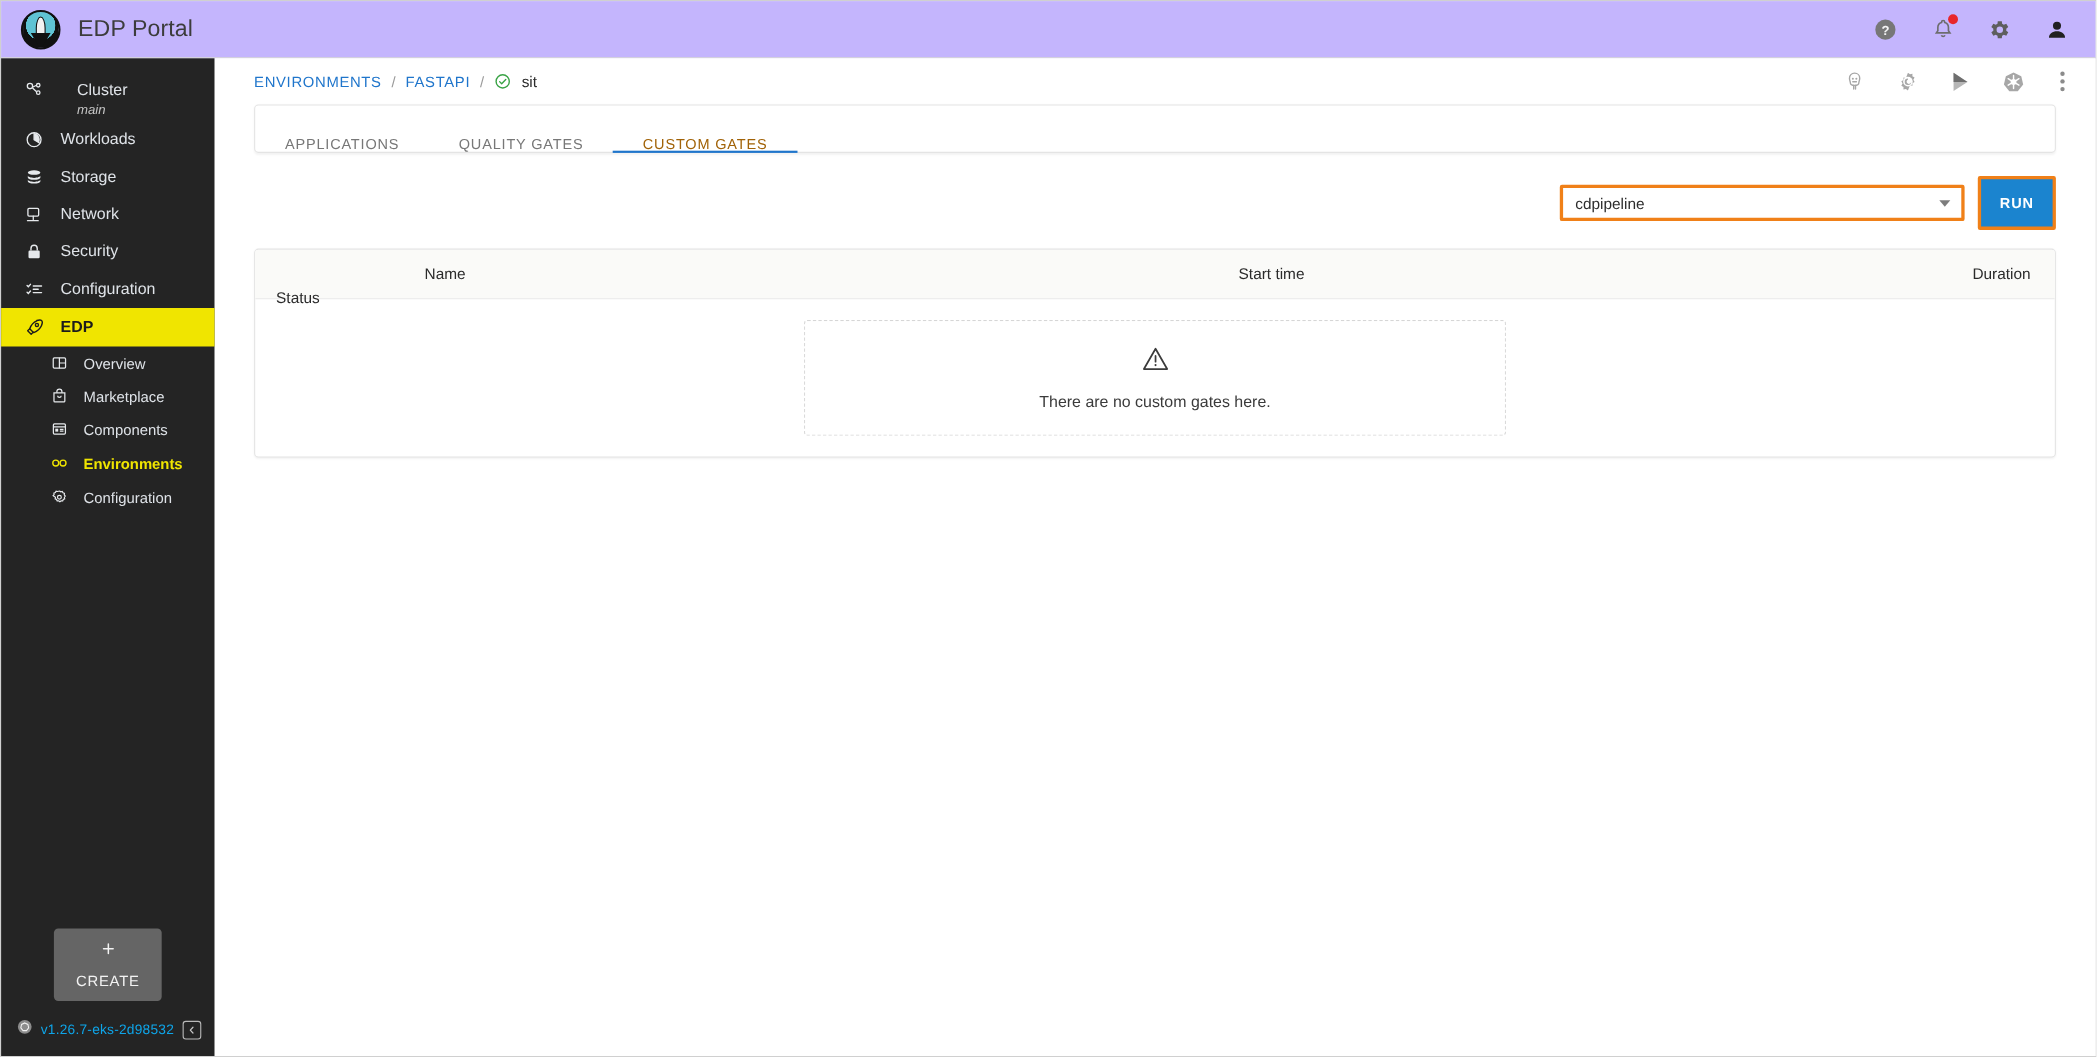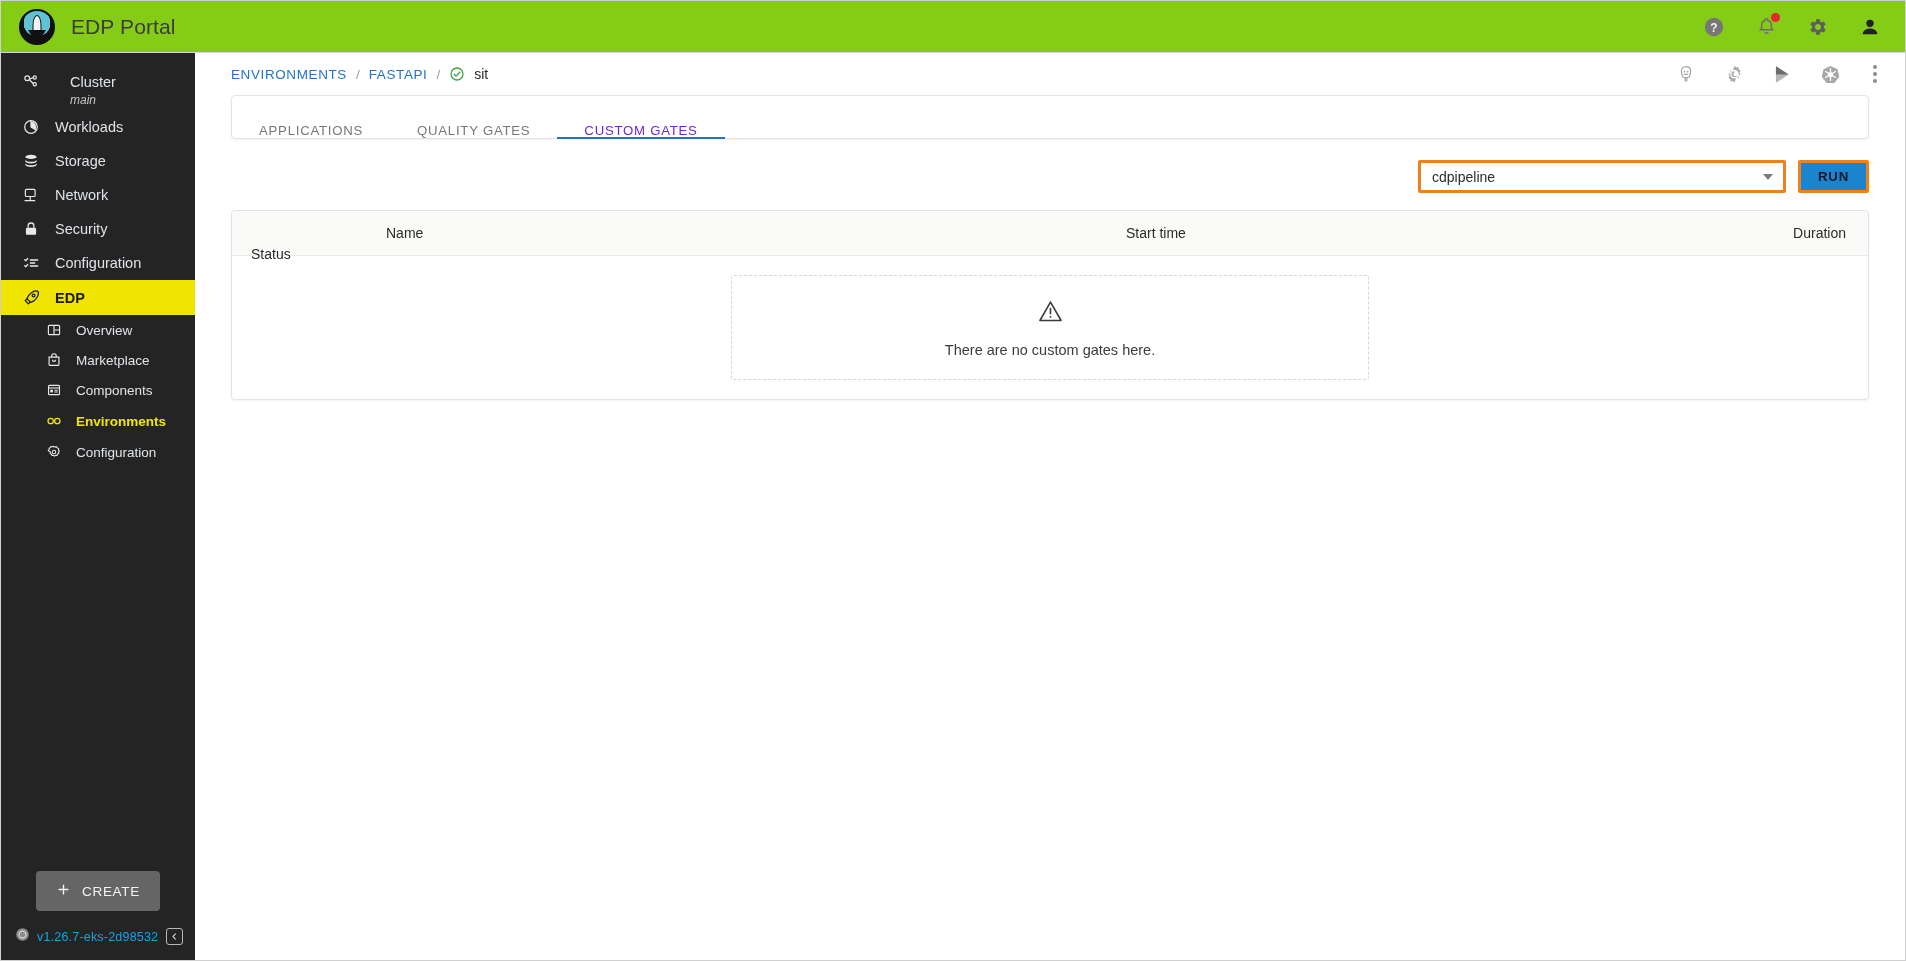--- a/index.html
+++ b/index.html
@@ -13,21 +13,21 @@
     position: relative;
     width: 1906px; height: 961px;
     border: 1px solid #d0d0d0;
     background: #ffffff;
     display: flex; flex-direction: column;
   }
 
   
   .topbar {
     height: 52px; flex: 0 0 52px;
-    background: #84cc16;
+    background: #c4b5fd;
     border-bottom: 1px solid #d6d6d6;
     display: flex; align-items: center;
     padding: 0 22px 0 18px;
   }
   .brand { display: flex; align-items: center; gap: 16px; }
   .logo-circle {
     width: 36px; height: 36px; border-radius: 50%;
     background: radial-gradient(circle at 50% 38%, #5fc3d4 0 52%, #111 53% 100%);
     border: 2px solid #111;
     position: relative; overflow: hidden;
@@ -89,21 +89,21 @@
   .subnav-item .ico { width: 18px; flex: 0 0 18px; display:flex;
                       align-items:center; justify-content:center; }
   .subnav-item.active { color: #f0e500; font-weight: 700; }
   .sidebar-spacer { flex: 1 1 auto; }
   .create-wrap { display: flex; justify-content: center; padding-bottom: 16px; }
   .create-btn {
     background: #656565; color: #f3f3f3;
     border: none; border-radius: 4px;
     font-size: 13.5px; letter-spacing: .7px;
     padding: 11px 20px; display: flex; align-items: center; gap: 11px;
-    cursor: pointer; font-family: inherit;
+    cursor: pointer; font-family: inherit; flex-direction: column;
   }
   .version-row {
     display: flex; align-items: center;
     padding: 0 12px 14px 14px; gap: 7px;
   }
   .version-text { color: #0ea5e9; font-size: 12.5px; letter-spacing: .2px; }
   .collapse-btn {
     margin-left: auto; width: 17px; height: 17px;
     border: 1.4px solid #b9b9b9; border-radius: 3px;
     display: flex; align-items: center; justify-content: center;
@@ -150,21 +150,21 @@
     border: 1px solid #e4e4e4; border-radius: 4px;
     background: #fff; height: 44px;
     display: flex; align-items: flex-end;
     box-shadow: 0 1px 2px rgba(0,0,0,.05);
   }
   .tab {
     padding: 0 27px; display: flex; align-items: center;
     font-size: 13.2px; letter-spacing: .75px; color: #777;
     cursor: pointer; position: relative;
   }
-  .tab.sel { color: #6d28d9; }
+  .tab.sel { color: #a16207; }
   .tab.sel::after {
     content: ""; position: absolute; left: 0; right: 0; bottom: -1px;
     height: 2.5px; background: #1f75cb;
   }
 
   .controls-row {
     display: flex; justify-content: flex-end; align-items: center;
     gap: 12px; padding: 21px 0 17px 0;
   }
   .select-box {
@@ -176,24 +176,24 @@
     cursor: pointer;
   }
   .select-value { font-size: 14px; color: #2d2d2d; }
   .caret {
     margin-left: auto;
     width: 0; height: 0;
     border-left: 5px solid transparent; border-right: 5px solid transparent;
     border-top: 6px solid #7d7d7d;
   }
   .run-btn {
-    background: #1b84cf; color: #0f172a;
+    background: #1b84cf; color: #ffffff;
     border: 3px solid #f08018; border-radius: 2px;
     font-size: 13.2px; letter-spacing: .8px; font-weight: 600;
-    padding: 0 17px; height: 33px; cursor: pointer;
+    padding: 0 17px; height: 49px; cursor: pointer;
     font-family: inherit;
   }
 
   .table-card {
     border: 1px solid #e4e4e4; border-radius: 4px;
     background: #fff; overflow: hidden;
     box-shadow: 0 1px 2px rgba(0,0,0,.05);
   }
   .thead {
     background: #fafaf8; height: 45px;

